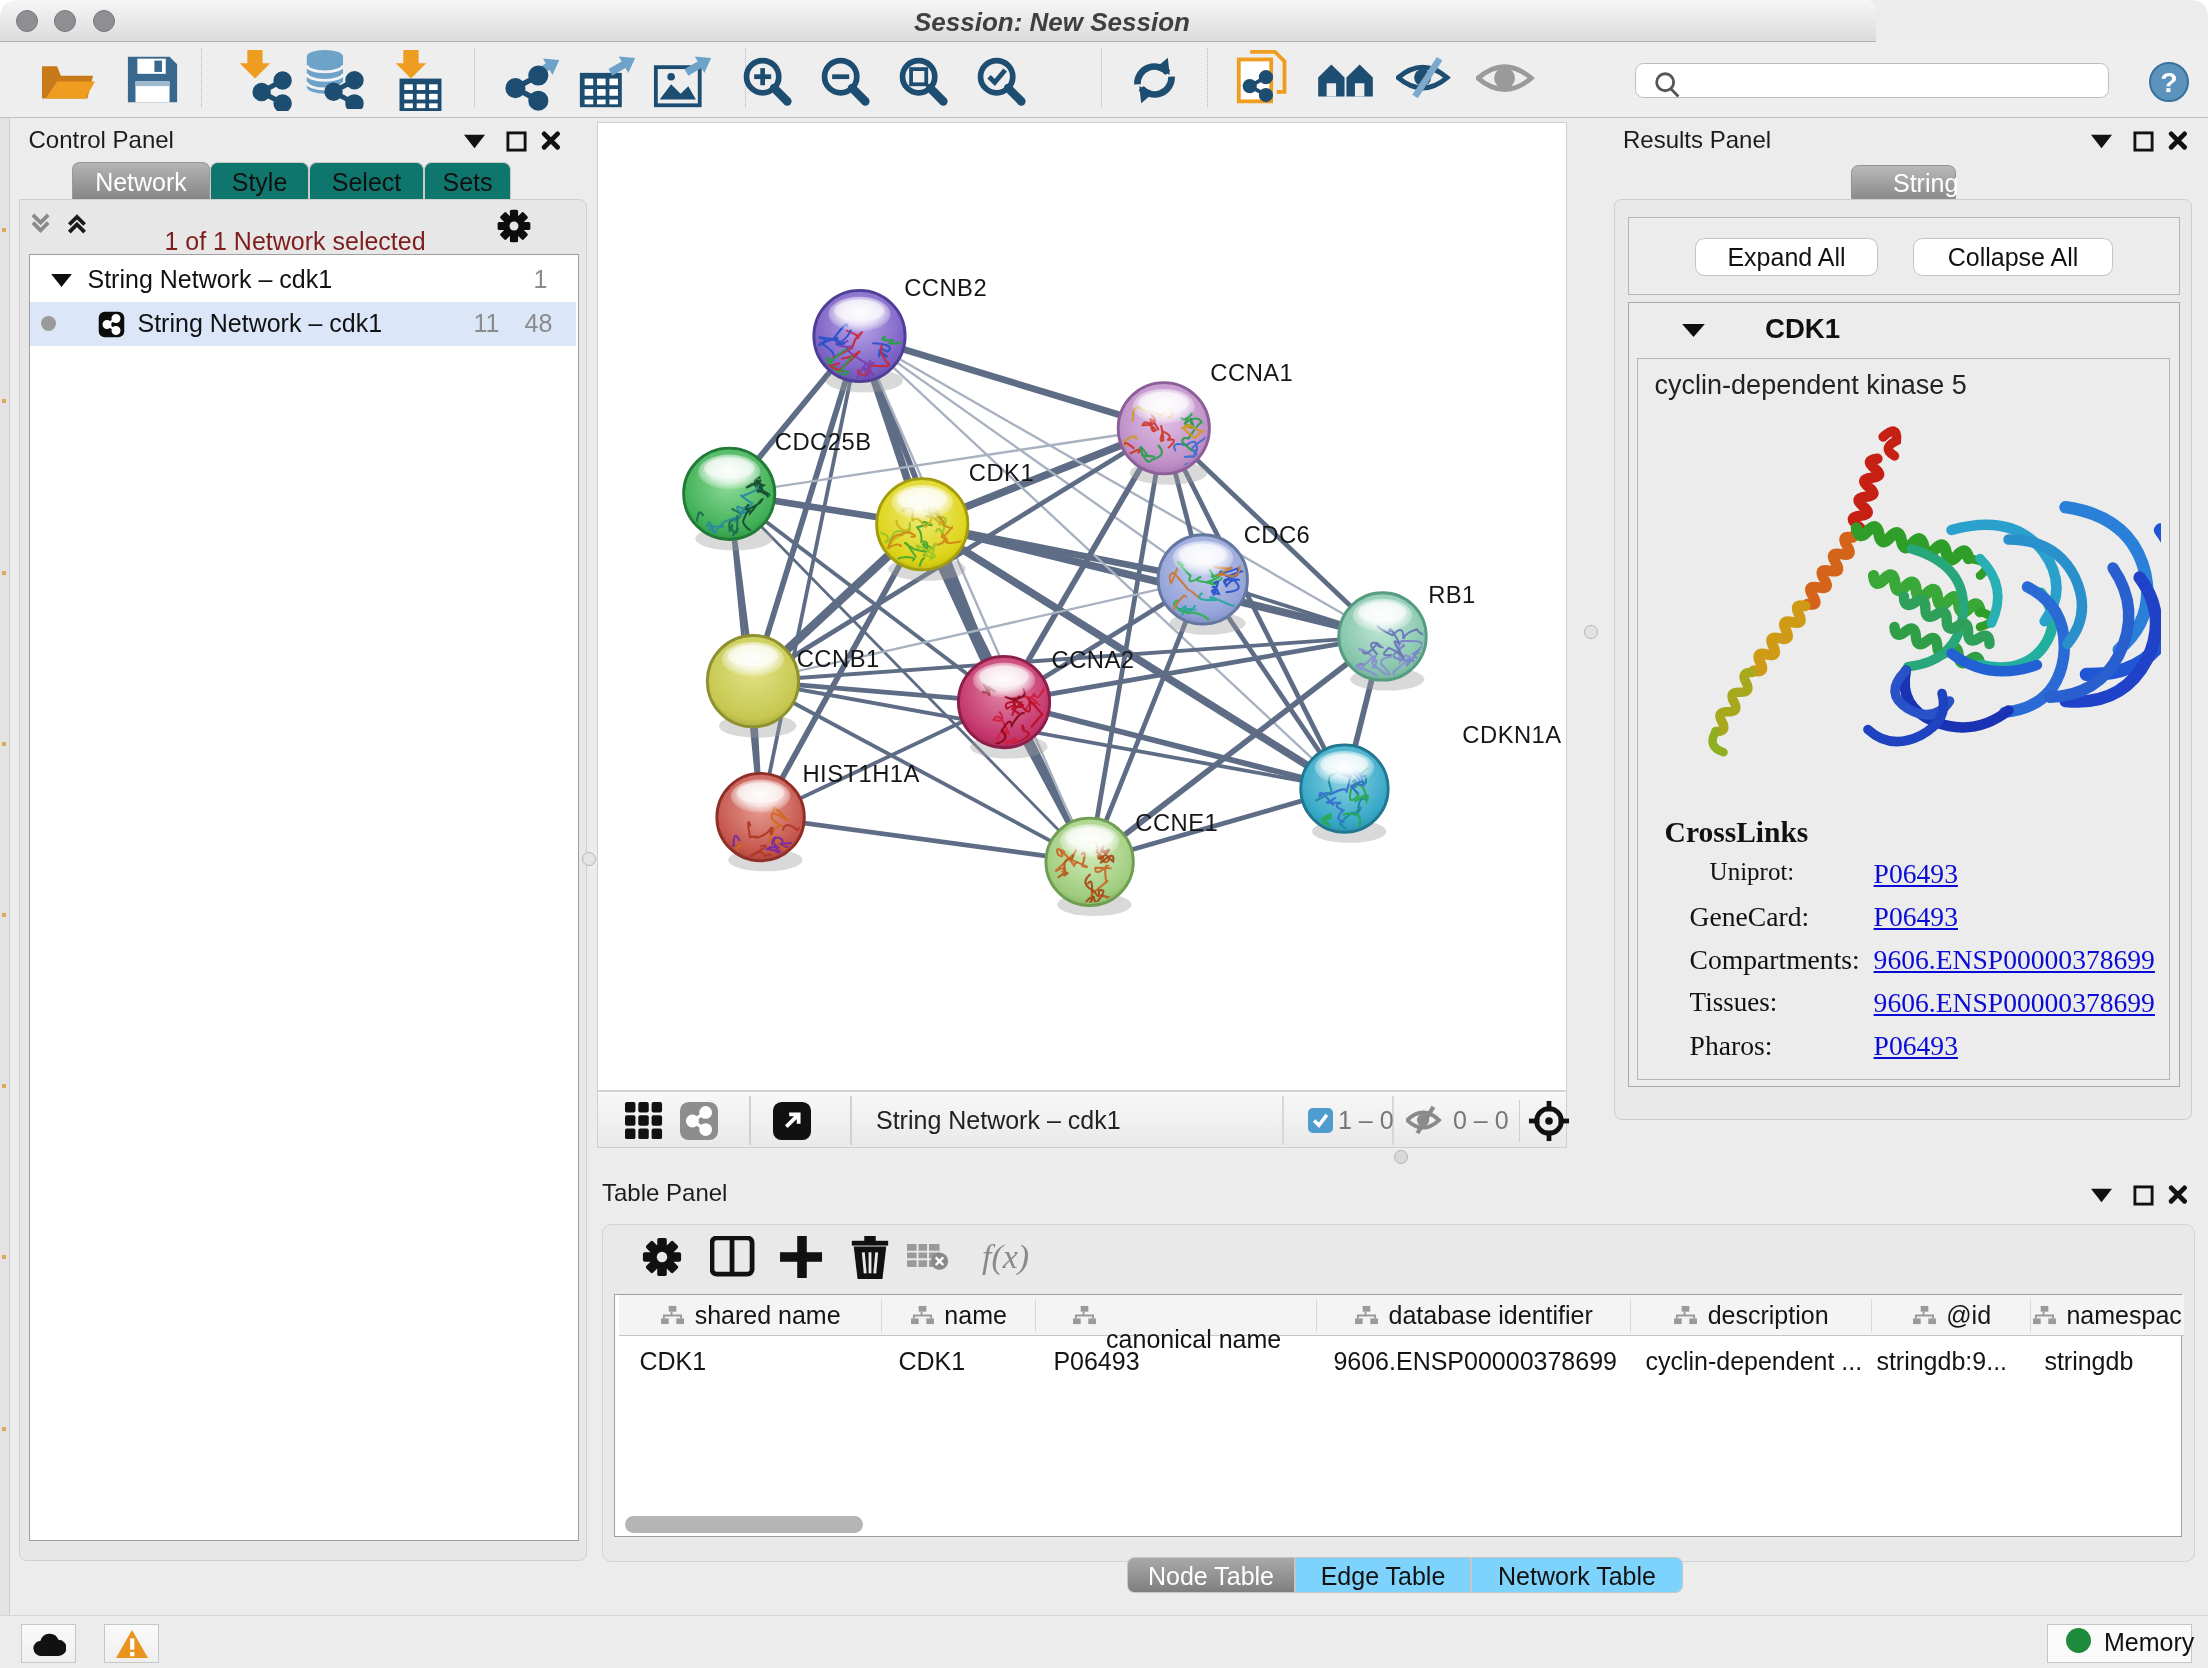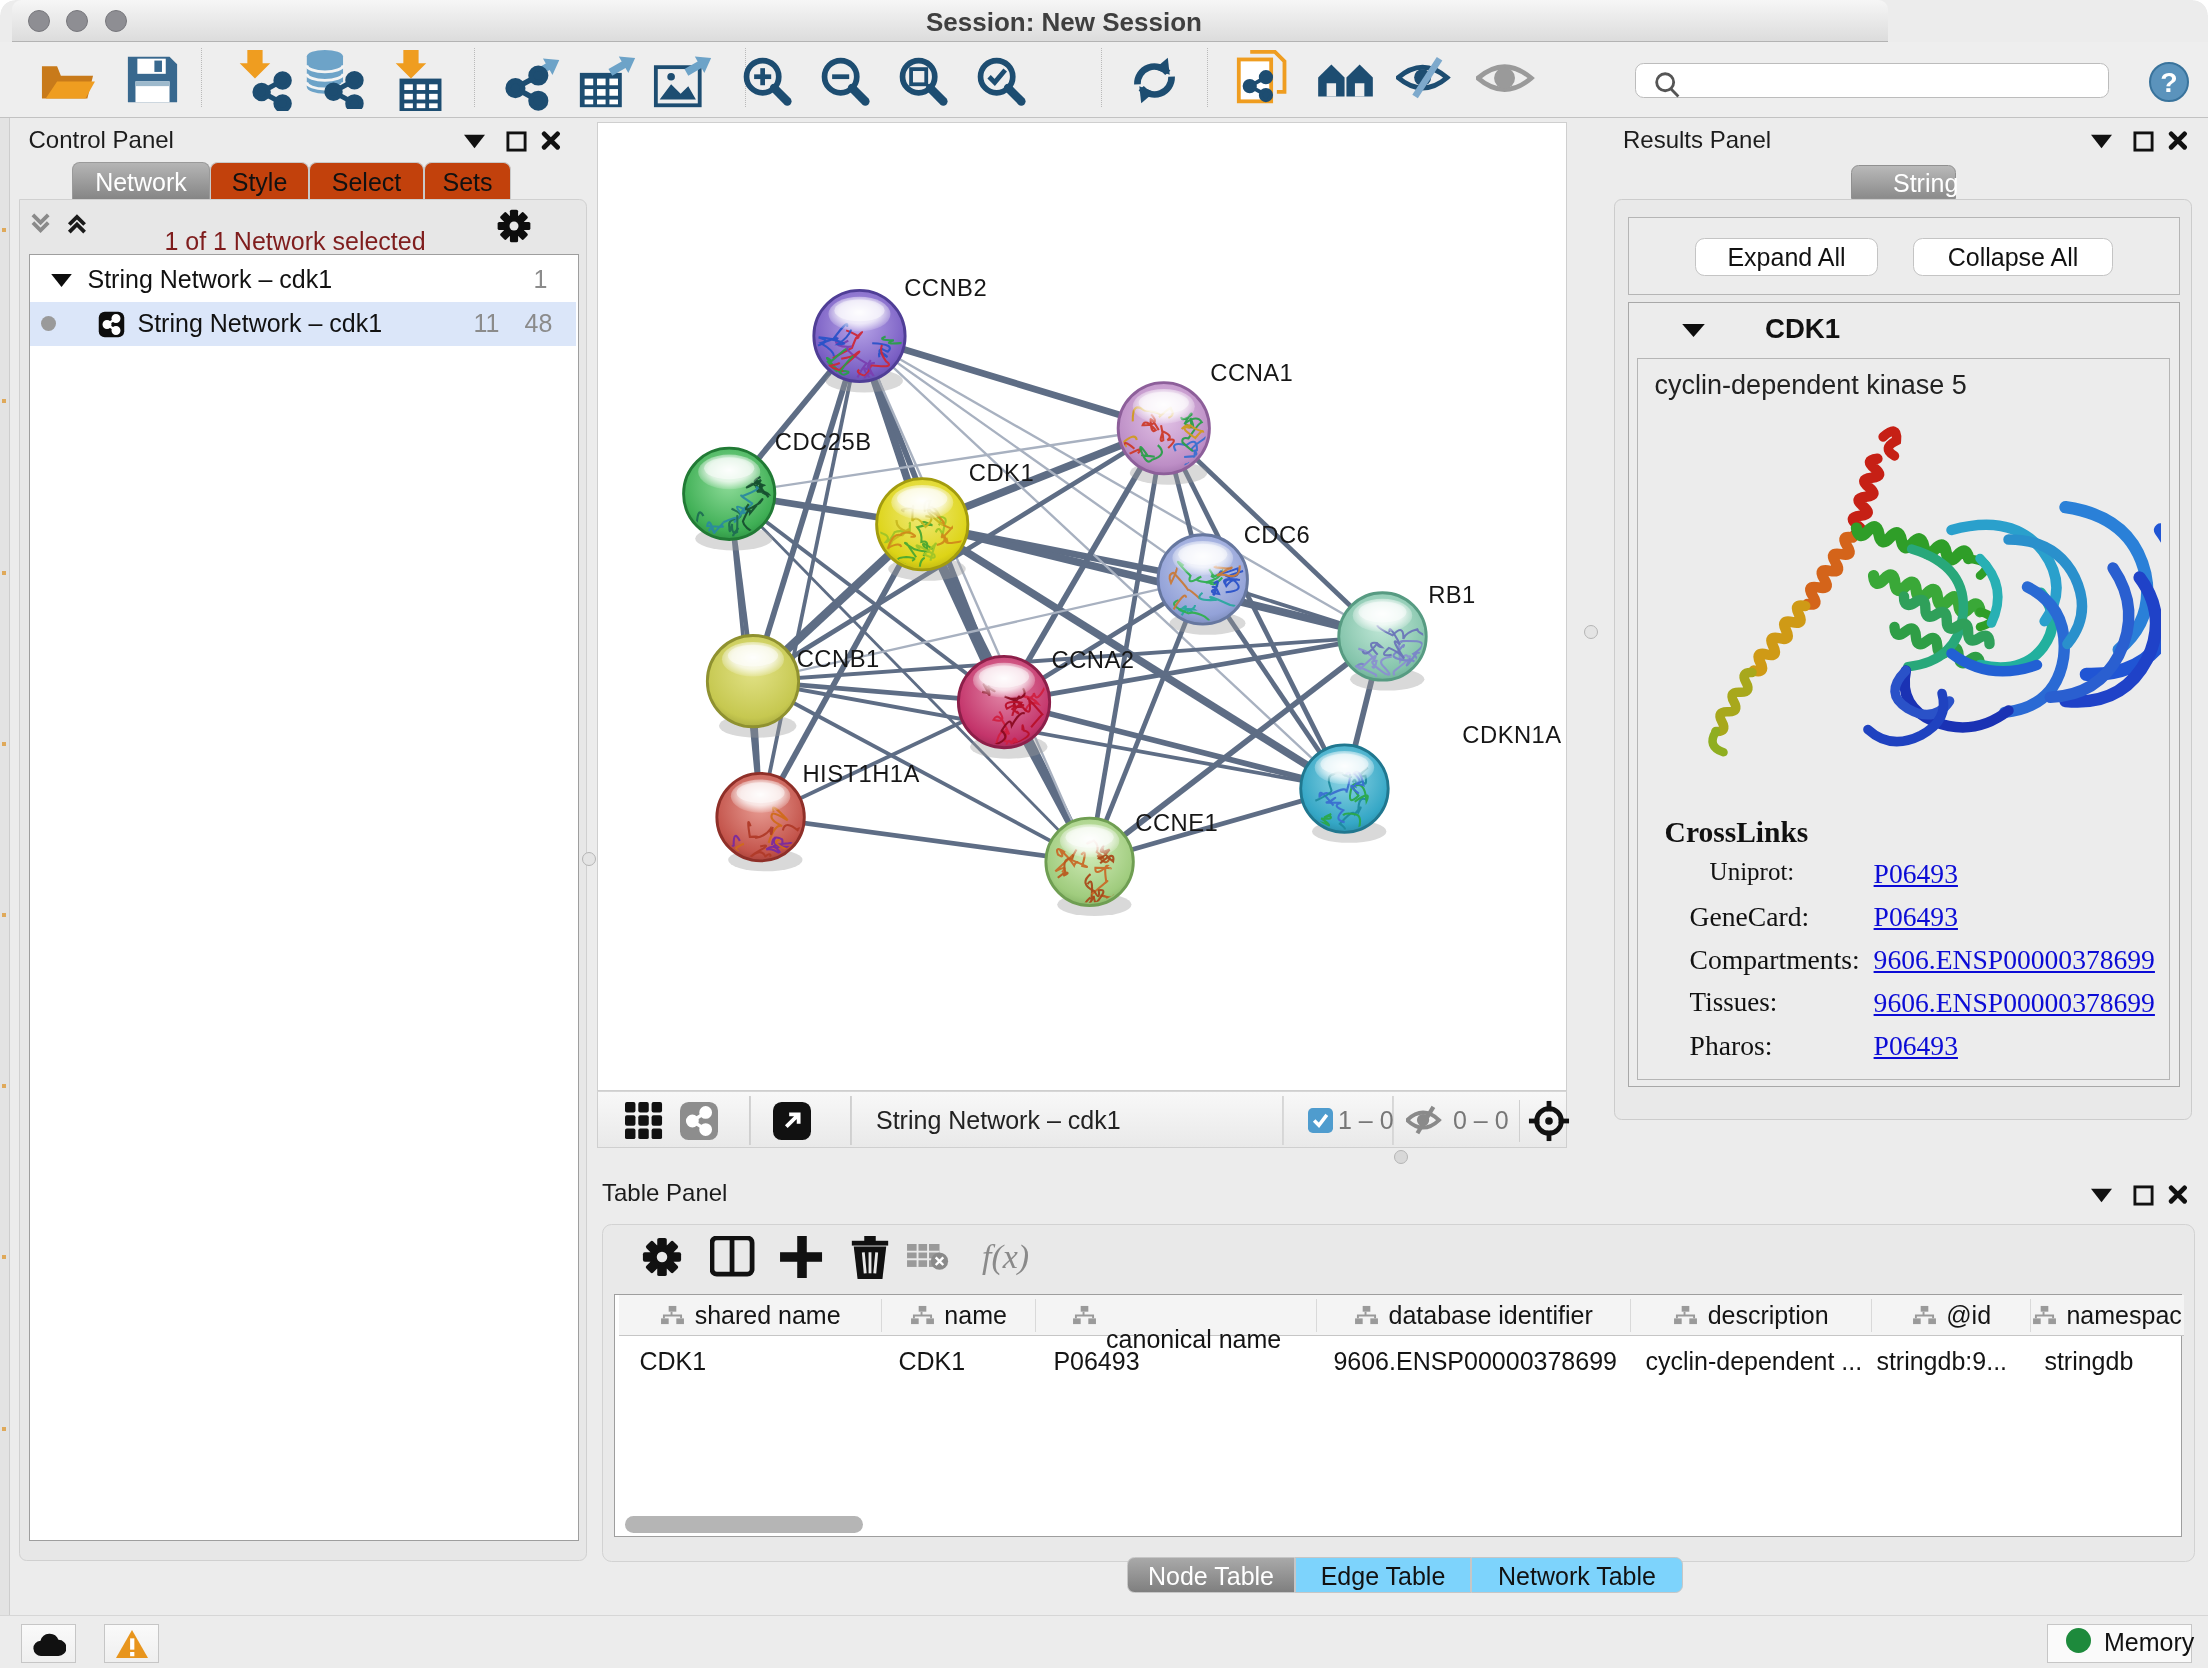--- a/index.html
+++ b/index.html
@@ -1,30 +1,30 @@
 <!DOCTYPE html>
 <html style="font-size:15px"><head>
 <meta charset="utf-8">
 <style>
 * { margin:0; padding:0; box-sizing:border-box; }
 html,body { width:2208px; height:1668px; background:#ececec; font-family:"Liberation Sans", sans-serif; overflow:hidden; }
 .abs { position:absolute; }
 
-#titlebar { left:12px; top:0; width:1876px; height:42px; background:linear-gradient(#f6f6f6,#dcdcdc); border-bottom:1px solid #b3b3b3; border-radius:9.5px 9.5px 0 0; }
+#titlebar { left:0; top:0; width:1876px; height:42px; background:linear-gradient(#f6f6f6,#dcdcdc); border-bottom:1px solid #b3b3b3; border-radius:9.5px 9.5px 0 0;font-style:italic; }
 .tl { position:absolute; top:9.5px; width:22px; height:22px; border-radius:50%; background:#8e8e93; border:1px solid #77777c; }
 #title { position:absolute; top:6.7px; left:0; width:2104px; text-align:center; font-size:26px; font-weight:bold; color:#3f3f3f; }
 
 #toolbar { left:0; top:42px; width:2208px; height:76px; background:#eeeeee; border-bottom:1px solid #c2c2c2; }
 .tdiv { position:absolute; top:5.7px; height:59px; width:0; border-left:1.9px dotted #b9b9b9; }
 
 #searchbox { position:absolute; left:1635px; top:21px; width:474px; height:35px; background:#ffffff; border:1.9px solid #bcbcbc; border-radius:8.6px; }
 
 .ptitle { font-size:24px; color:#1c1c1c; }
 
-.tab { position:absolute; top:162px; height:38px; background:#c2410c; border:1px solid #c9c9c9; border-bottom:none; border-radius:7.6px 7.6px 0 0; font-size:25px; color:#111; text-align:center; line-height:38px; }
+.tab { position:absolute; top:162px; height:38px; background:#0f766e; border:1px solid #c9c9c9; border-bottom:none; border-radius:7.6px 7.6px 0 0; font-size:25px; color:#111; text-align:center; line-height:38px; }
 .tab.active { background:linear-gradient(#b5b5b5,#848484); color:#fff; border-color:#9a9a9a; }
 #cpbox { left:19px; top:199px; width:568px; height:1362px; background:#e7e7e7; border:1px solid #d0d0d0; border-radius:0 7.6px 7.6px 7.6px; }
 #cplist { left:28.5px; top:254px; width:550px; height:1287px; background:#ffffff; border:1.9px solid #9e9e9e; }
 .row1 { position:absolute; left:0; top:2.9px; width:546px; height:44px; font-size:25px; color:#111; }
 .row2 { position:absolute; left:0; top:47px; width:546px; height:44px; background:#dbe6f9; font-size:25px; color:#111; }
 
 #canvas { left:597px; top:122px; width:970px; height:969px; background:#ffffff; border:1px solid #cfcfcf; }
 #nettoolbar { left:597px; top:1091px; width:970px; height:57px; background:linear-gradient(#f8f8f8,#e9e9e9); border:1px solid #cfcfcf; border-top:1px solid #d6d6d6; }
 
 #stringtab { left:1851px; top:165px; width:105px; height:34px; background:linear-gradient(#b9b9b9,#8b8b8b); border:1px solid #909090; border-radius:7.6px 7.6px 0 0; color:#fff; font-size:25px; text-align:center; line-height:34px;padding-left:41px; }

